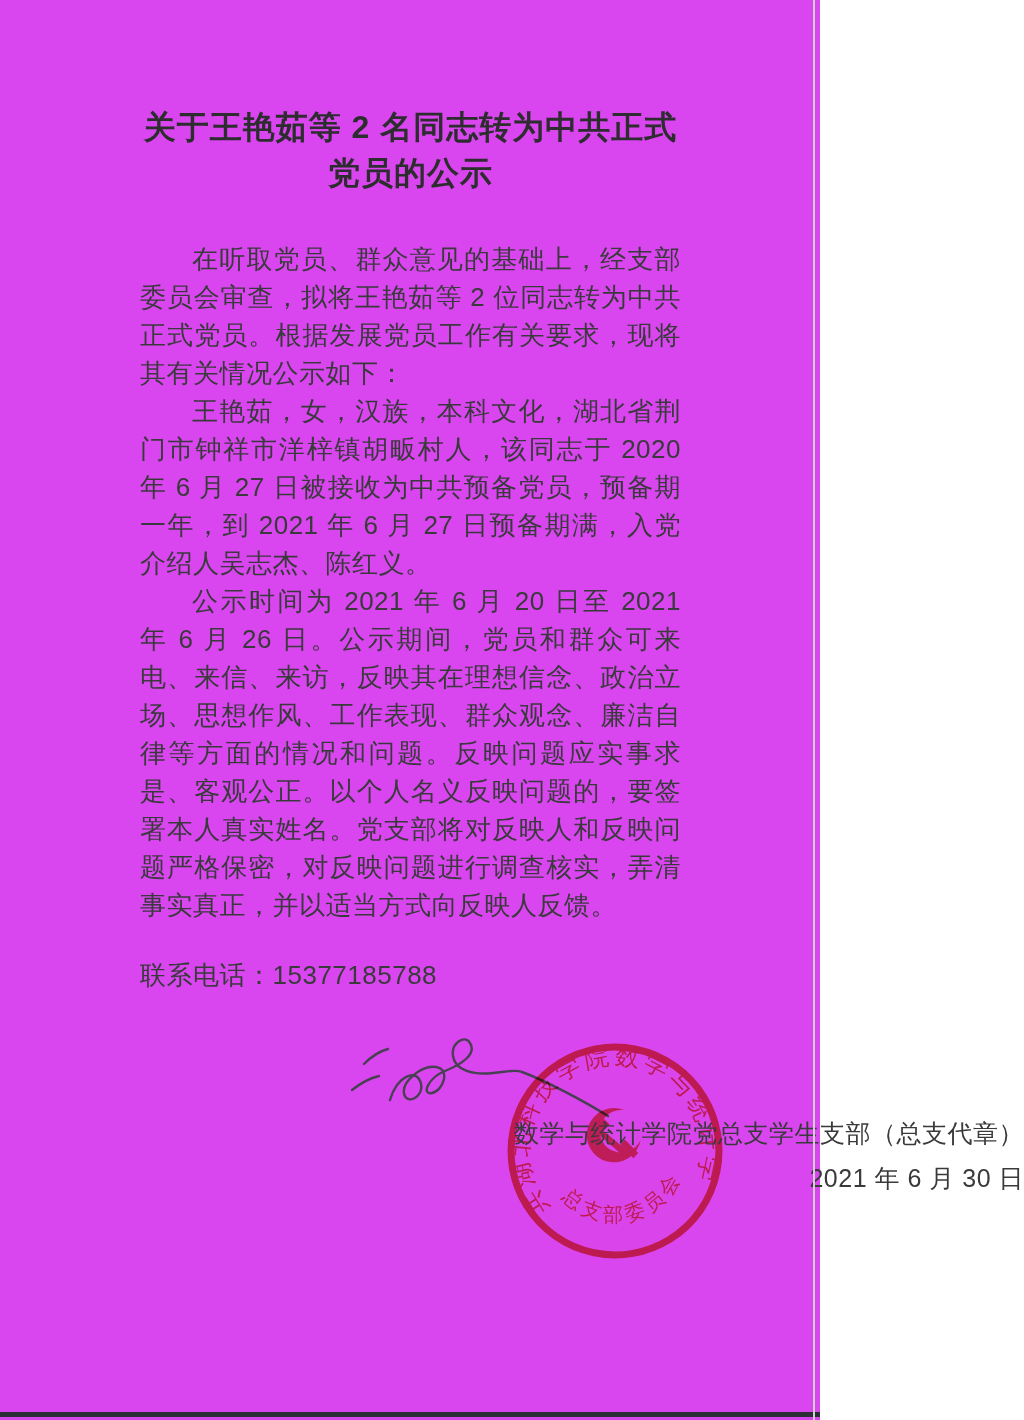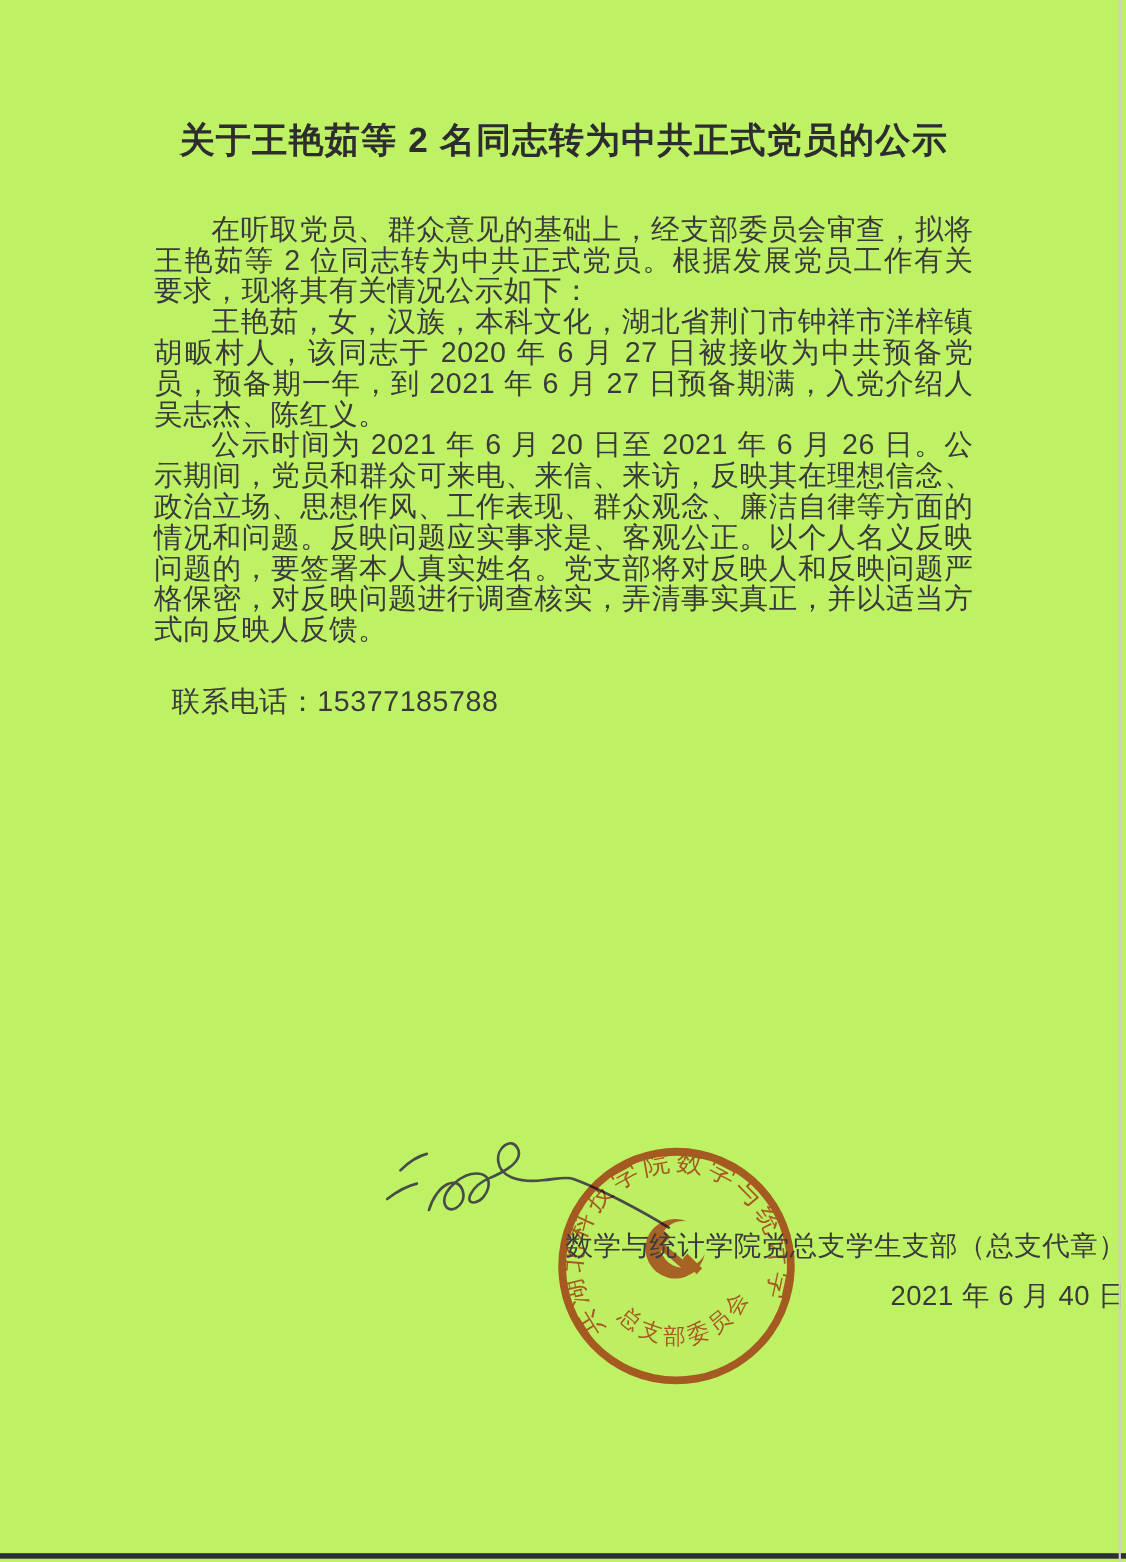--- a/index.html
+++ b/index.html
@@ -5,50 +5,50 @@
   html,body{margin:0;padding:0;}
   body{
     width:1024px;height:1420px;
     background:#ffffff;
     font-family:"Liberation Sans","DejaVu Sans",sans-serif;
     position:relative;
     overflow:hidden;
   }
   .page{
     position:relative;
-    width:1024px;height:1420px;
-    background:#bef264;
+    width:820px;height:1420px;
+    background:#d946ef;
   }
   .content{
     padding:0 139px 0 140px;
   }
   .title{
     margin:0;
     padding-top:104px;
     font-size:32px;
     line-height:46px;
     font-weight:bold;
     text-align:center;
     color:#2d2d2f;
     letter-spacing:1px;
   }
   .body-text{
     margin-top:44px;
   }
   .body-text p{
     margin:0;
     font-size:26px;
-    line-height:28px;
+    line-height:38px;
     color:#3a3a3c;
     text-align:justify;
     text-indent:2em;
     letter-spacing:0.5px;
   }
   .contact{
-    margin:16px;
+    margin:0;
     margin-top:32px;
     font-size:26px;
     line-height:38px;
     color:#3a3a3c;
     letter-spacing:0.5px;
   }
   .signature-svg{
     position:absolute;
     left:340px;top:1022px;
     width:300px;height:115px;
@@ -129,19 +129,19 @@
         <path d="M 75,12 A 42,42 0 1 0 92,62 A 33,33 0 1 1 75,12 Z"></path>
         <path d="M 60,64 L 76,88 L 85,81 L 68,57 Z"></path>
         <path d="M 18,34 L 40,18 L 49,30 L 27,46 Z"></path>
         <path d="M 36,36 L 72,78 L 64,85 L 29,42 Z"></path>
       </g>
     </svg>
   </div>
 
   <div class="signoff-block">
     <p>数学与统计学院党总支学生支部（总支代章）</p>
-    <p class="date-line">2021 年 6 月 40 日</p>
+    <p class="date-line">2021 年 6 月 30 日</p>
   </div>
 
   <div class="scan-edge-bottom"></div>
   <div class="scan-edge-right"></div>
 
 </div>
 
 </body></html>

